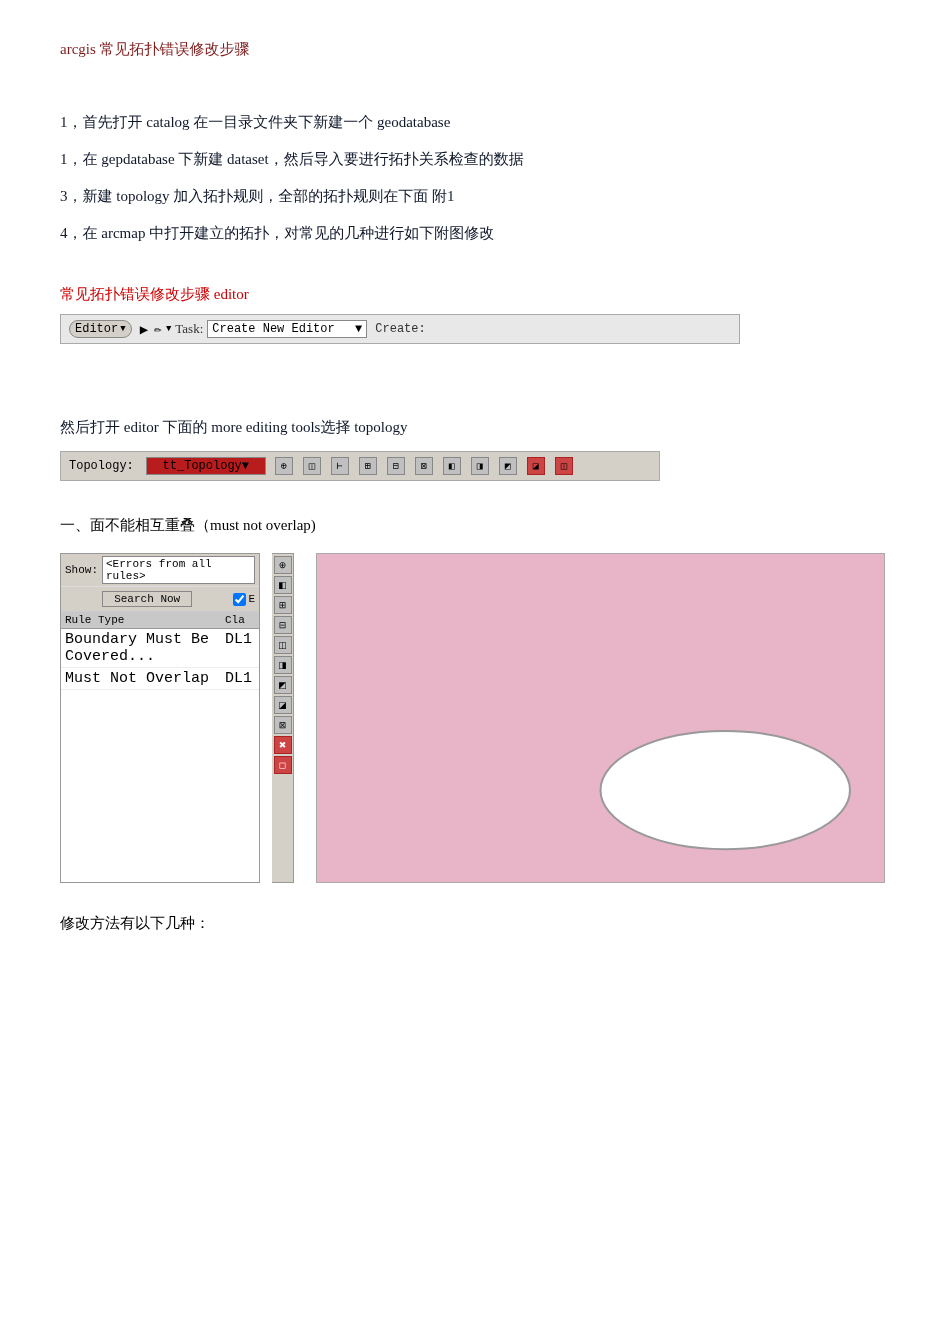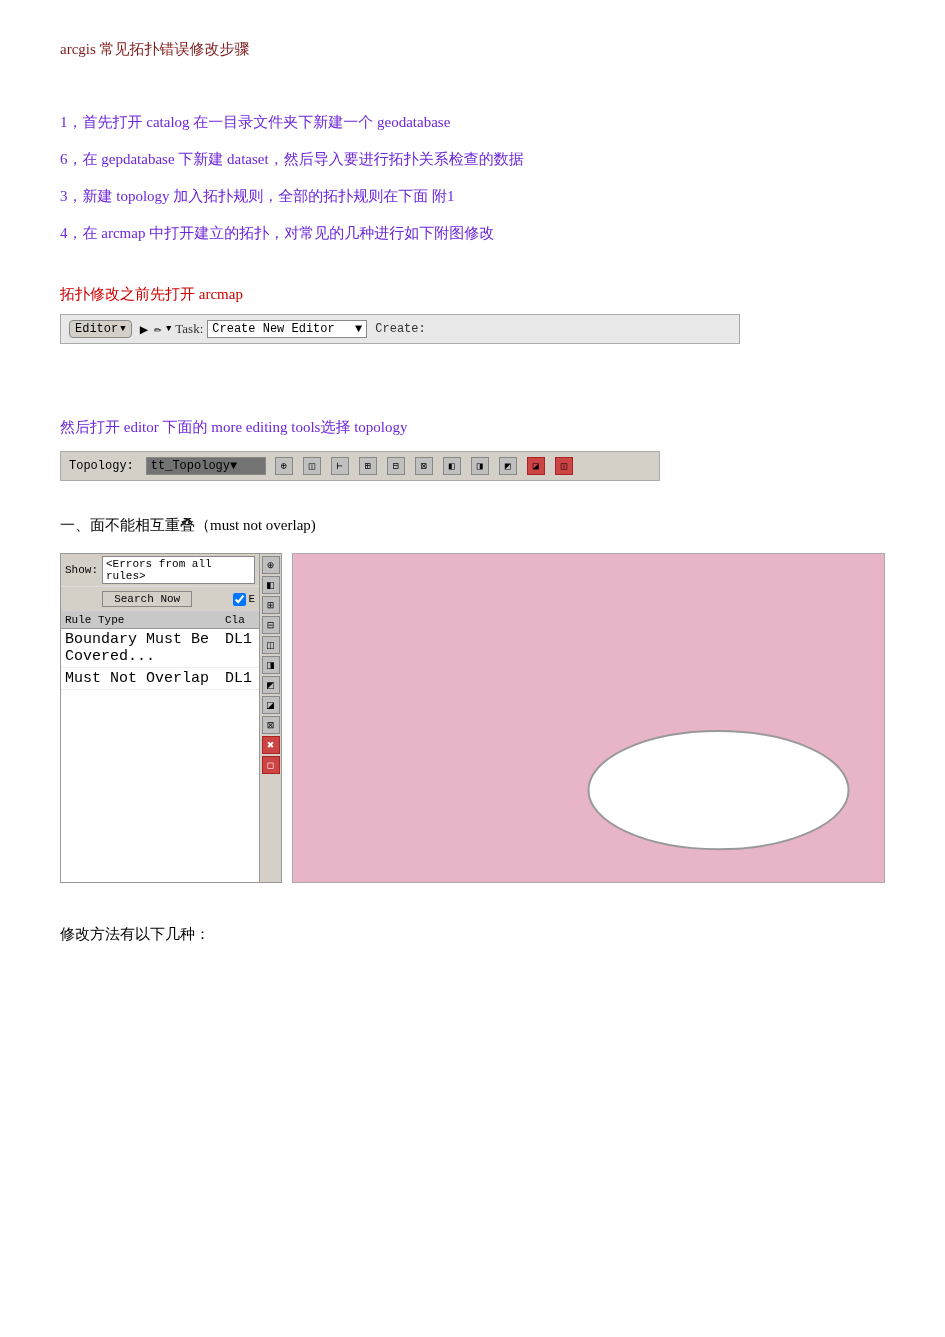--- a/index.html
+++ b/index.html
@@ -13,21 +13,21 @@
       padding: 40px 60px;
     }
     .section-title {
       font-size: 15px;
       color: #7f1d1d;
       margin-bottom: 30px;
     }
     .step {
       margin-bottom: 10px;
       font-size: 15px;
-      color: #6d28d9;
+      color: #0f172a;
       line-height: 1.8;
     }
     .highlight-red {
       color: #cc0000;
       font-size: 15px;
       margin: 18px 0 8px 0;
     }
     .toolbar-img {
       border: 1px solid #aaa;
       background: #e8e8e8;
@@ -36,21 +36,21 @@
       padding: 3px 8px;
       margin: 10px 0;
       font-family: "Courier New", monospace;
       font-size: 13px;
       height: 30px;
       width: 680px;
     }
     .toolbar-img .editor-btn {
       background: #d4d0c8;
       border: 1px solid #888;
-      border-radius: 4px;
+      border-radius: 9px;
       padding: 1px 5px;
       font-size: 12px;
       margin-right: 4px;
       display: flex;
       align-items: center;
     }
     .toolbar-img .arrow-down {
       font-size: 9px;
       margin-left: 2px;
     }
@@ -92,48 +92,48 @@
       font-family: "Courier New", monospace;
       font-size: 12px;
       height: 30px;
       width: 600px;
       gap: 8px;
     }
     .topology-toolbar .topo-label {
       margin-right: 4px;
     }
     .topology-toolbar .topo-dropdown {
-      background: #737373;
+      background: #b91c1c;
       border: 1px solid #888;
       padding: 1px 4px;
       font-size: 12px;
       width: 120px;
       display: flex;
       align-items: center;
-      justify-content: flex-start;
+      justify-content: center;
     }
     .topology-toolbar .topo-icon {
       width: 18px;
       height: 18px;
       background: #c0c0c0;
       border: 1px solid #888;
       display: inline-flex;
       align-items: center;
       justify-content: center;
       font-size: 10px;
       margin: 0 1px;
     }
     .section-subtitle {
       font-size: 15px;
       margin: 15px 0 18px 0;
     }
     .panel-area {
       display: flex;
-      gap: 0;
-      margin: 17px 0;
+      gap: 12px;
+      margin: 6px 0;
     }
     .left-panel {
       width: 200px;
       border: 1px solid #999;
       background: #ffffff;
       font-family: "Courier New", monospace;
       font-size: 12px;
     }
     .left-panel .panel-row {
       display: flex;
@@ -230,27 +230,27 @@
     .small-spacer { height: 10px; }
   </style>
 </head>
 <body>
 
 <div class="section-title">arcgis 常见拓扑错误修改步骤</div>
 
 <div class="spacer"></div>
 
 <div class="step">1，首先打开 catalog 在一目录文件夹下新建一个 geodatabase</div>
-<div class="step">6，在 gepdatabase 下新建 dataset，然后导入要进行拓扑关系检查的数据</div>
+<div class="step">1，在 gepdatabase 下新建 dataset，然后导入要进行拓扑关系检查的数据</div>
 <div class="step">3，新建 topology 加入拓扑规则，全部的拓扑规则在下面 附1</div>
 <div class="step">4，在 arcmap 中打开建立的拓扑，对常见的几种进行如下附图修改</div>
 
 <div class="small-spacer"></div>
 
-<div class="highlight-red">拓扑修改之前先打开 arcmap</div>
+<div class="highlight-red">常见拓扑错误修改步骤 editor</div>
 
 <div class="toolbar-img">
   <div class="editor-btn">
     <span>Editor</span>
     <span class="arrow-down">▼</span>
   </div>
   <span class="tool-arrow">▶</span>
   <span class="pencil-icon">✏</span>
   <span class="arrow-down">▼</span>
   <span class="task-label">Task:</span>

